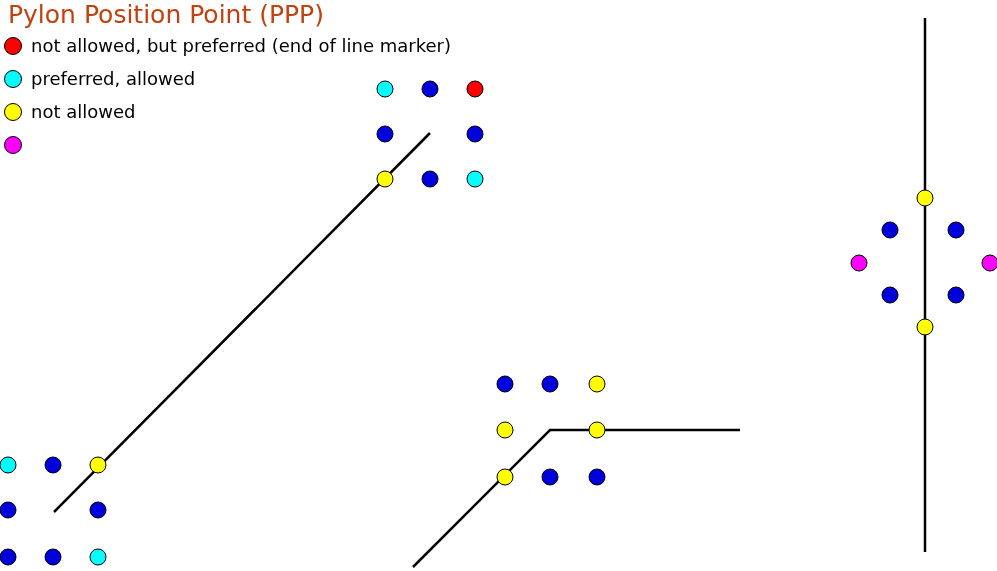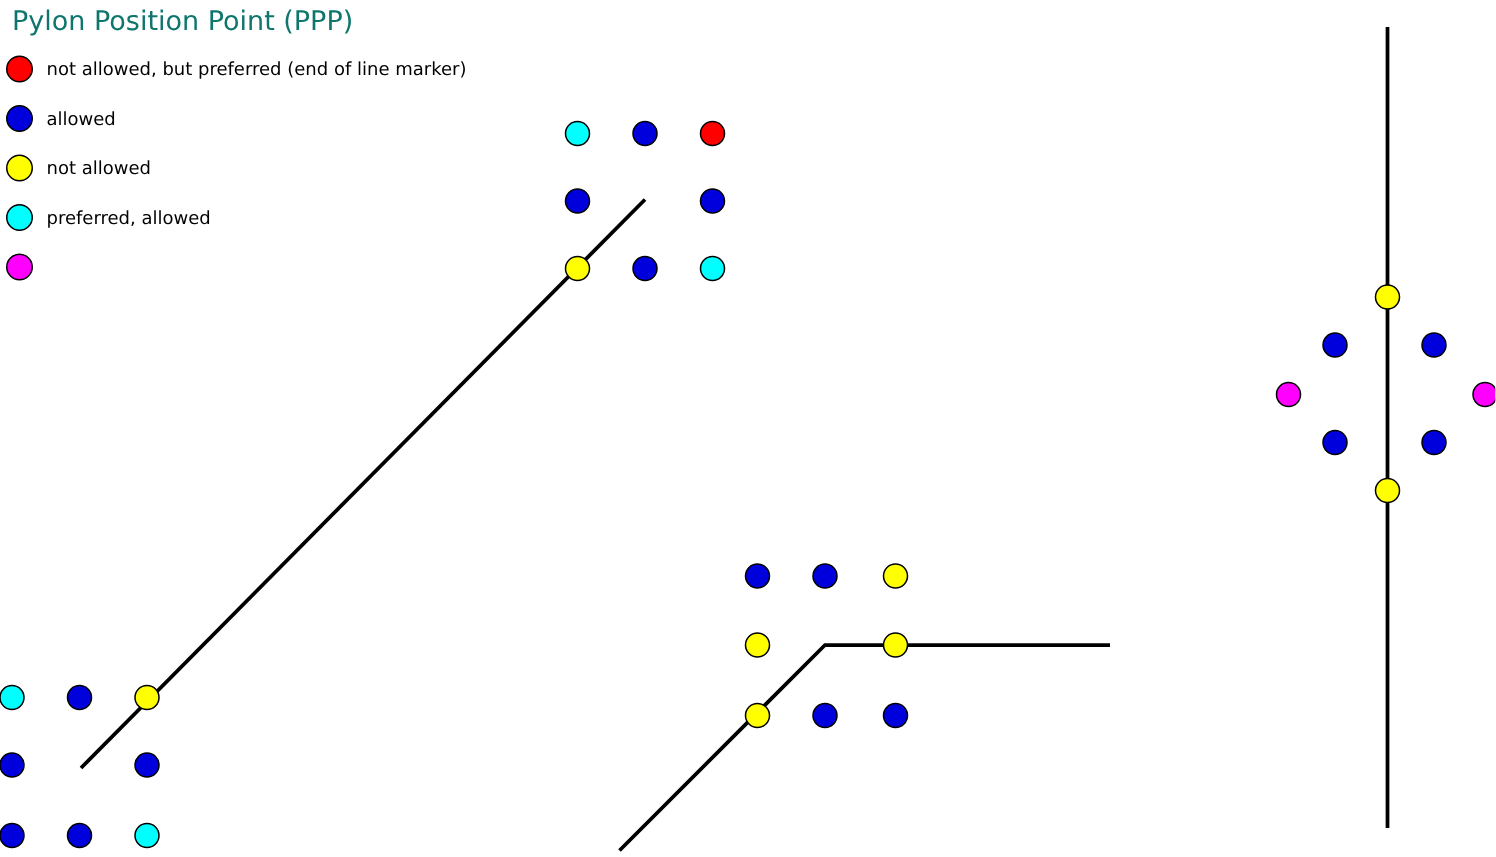--- a/index.html
+++ b/index.html
@@ -18,44 +18,44 @@
   }
   #diagram-svg {
     position: absolute;
     left: 0;
     top: 0;
   }
   #title {
     position: absolute;
     left: 8px;
     top: 2px;
-    font-size: 18px;
+    font-size: 25px;
     line-height: 26px;
-    color: #0f766e;
+    color: #c2410c;
   }
   #legend {
     position: absolute;
     left: 4px;
     top: 35px;
   }
   .legend-item {
     display: flex;
     align-items: flex-start;
     margin-bottom: 11px;
   }
   .legend-dot {
     width: 16px;
     height: 16px;
     border-radius: 50%;
     border: 1px solid #000000;
     flex: 0 0 auto;
     margin: 2px 9px 0 0;
   }
   .legend-label {
-    font-size: 12px;
+    font-size: 18px;
     line-height: 22px;
     white-space: pre-line;
     color: #000000;
   }
 </style>
 </head>
 <body>
 
 <div id="stage">
   <svg id="diagram-svg" width="997" height="571" viewBox="0 0 997 571">
@@ -95,28 +95,24 @@
       <circle cx="956" cy="295" r="8" fill="#0000dd" stroke="#000000" stroke-width="1"></circle>
       <circle cx="925" cy="327" r="8" fill="#ffff00" stroke="#000000" stroke-width="1"></circle>
     </svg>
   <div id="title">Pylon Position Point (PPP)</div>
   <div id="legend">
       <div class="legend-item">
         <span class="legend-dot" style="background: rgb(255, 0, 0);"></span>
         <span class="legend-label">not allowed, but preferred (end of line marker)</span>
       </div>
       <div class="legend-item">
-        <span class="legend-dot" style="background: rgb(0, 0, 221);"></span>
-        <span class="legend-label">allowed</span>
+        <span class="legend-dot" style="background: rgb(0, 255, 255);"></span>
+        <span class="legend-label">preferred, allowed</span>
       </div>
       <div class="legend-item">
         <span class="legend-dot" style="background: rgb(255, 255, 0);"></span>
         <span class="legend-label">not allowed</span>
-      </div>
-      <div class="legend-item">
-        <span class="legend-dot" style="background: rgb(0, 255, 255);"></span>
-        <span class="legend-label">preferred, allowed</span>
       </div>
       <div class="legend-item">
         <span class="legend-dot" style="background: rgb(255, 0, 255);"></span>
       </div>
     </div>
 </div>
 
 </body></html>

